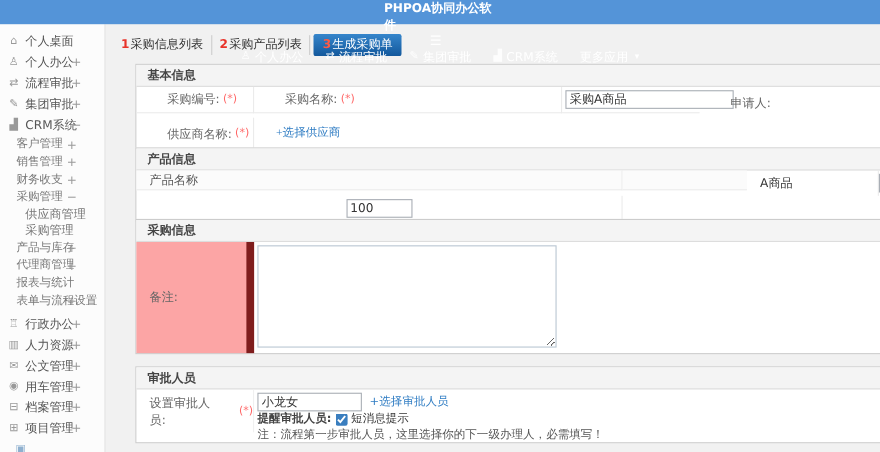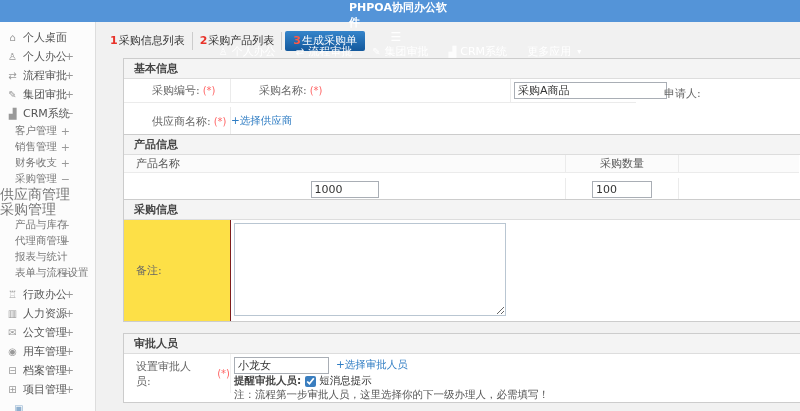--- a/index.html
+++ b/index.html
@@ -19,22 +19,22 @@
   
   .sidebar { position:absolute; top:22px; left:0; width:96px; height:389px;
     background:#fcfcfc; border-right:1px solid #ddd; padding-top:6px; color:#555; }
   .snode { position:relative; height:19px; display:flex; align-items:center; gap:5px;
     padding-left:7px; cursor:pointer; font-size:11px; }
   .snode .sicon { color:#999; font-size:10px; width:11px; text-align:center; }
   .stoggle { position:absolute; right:21px; color:#999; font-size:11px; }
   .ssub { position:relative; height:16px; display:flex; align-items:center;
     padding-left:15px; font-size:10.5px; color:#777; cursor:pointer; }
   .ssub .stoggle { right:25px; }
-  .ssub2 { height:15px; display:flex; align-items:center; 
-    font-size:14px; color:#777; cursor:pointer; }
+  .ssub2 { height:15px; display:flex; align-items:center; padding-left:23px;
+    font-size:11px; color:#777; cursor:pointer; }
   .gaptop { margin-top:4px; }
 
   
   .content { position:absolute; top:22px; left:96px; width:704px; height:389px;
     background:#f1f1f1; overflow:hidden; }
   .tabs { display:flex; align-items:center; margin:9px 0 0 7px; height:19px; }
   .tab { display:flex; align-items:center; padding:2px 7px; color:#333; cursor:pointer;
     border-right:1px solid #ccc; line-height:14px; }
   .tab .tnum { color:#e8332a; font-weight:bold; margin-right:1px; }
   .tab.active { background:linear-gradient(#3585cb,#13589c); color:#fff; border:0;
@@ -58,34 +58,34 @@
   .flabel { padding-left:28px; color:#666; }
   .req { color:#f66; font-style:normal; margin-left:3px; font-size:10px; }
   input[type=text] { height:17px; border:1px solid #a9aeb5; font-size:11px;
     padding:1px 3px; font-family:inherit; color:#333; background:#fff; }
   .in-no { width:140px; margin-left:3px; }
   .in-wide { width:155px; margin-left:3px; }
   .in-person { width:95px; margin-left:3px; background:#ebebeb; color:#2f9e1e; border-color:#b5b5b5; }
   .in-approver { width:95px; color:#2f9e1e; border-color:#a9c4d6; }
   .link { color:#2e7cc3; cursor:pointer; margin-left:7px; font-size:10.5px; }
   .vcol { flex-direction:column; align-items:flex-start; justify-content:center; gap:2px; }
-  .vcol .link { margin-left:0; }
+  .vcol .link { margin-left:20px;font-family:Liberation Serif, serif; }
 
   .pgrid { display:grid; grid-template-columns:442px 113px 120px auto; }
   .pcell { border-bottom:1px solid #ebebeb; border-right:1px solid #ebebeb;
     display:flex; align-items:center; justify-content:center; color:#555; }
   .pcell.nameCol { justify-content:flex-start; padding-left:12px; }
   .pcell.lastCol { border-right:0; }
   .phead { height:18px; background:#fbfbfb; }
   .prow { height:23px; border-bottom:0; color:#333; }
   .in-price { width:68px; }
   .in-qty { width:60px; }
 
   .rgrid { display:grid; grid-template-columns:107px auto; }
-  .remark-label { background:#fde047; border-right:1px solid #7f1d1d; height:101px;
+  .remark-label { background:#fca5a5; border-right:7px solid #7f1d1d; height:101px;
     display:flex; align-items:center; padding-left:12px; color:#666; }
   .remark-field { padding:3px 0 0 3px; }
   textarea { width:272px; height:93px; border:1px solid #b9c6d2; resize:both;
     font-family:inherit; font-size:11px; }
 
   .agrid { display:grid; grid-template-columns:107px auto; }
   .appr-label { height:39px; display:flex; align-items:center; padding-left:12px;
     color:#666; border-right:1px solid #f0f0f0;gap:10px; }
   .appr-field { padding:2px 0 0 3px; font-size:10.5px; }
   .aline { display:flex; align-items:center; height:14px; }
@@ -264,21 +264,20 @@
       <div class="cell last noline vcol" style="height:28px">
         <span class="link">+选择供应商</span>
       </div>
     </div>
   </div>
 
   <div class="box box2">
     <div class="bh">产品信息</div>
     <div class="pgrid">
       <div class="pcell phead nameCol">产品名称</div>
-      <div class="pcell phead">采购数量</div>
       <div class="pcell phead lastCol"></div>
 
       <div class="pcell prow nameCol">A商品</div>
       <div class="pcell prow">
         <input type="text" class="in-price" value="1000" style="">
       </div>
       <div class="pcell prow">
         <input type="text" class="in-qty" value="100" style="">
       </div>
       <div class="pcell prow lastCol"></div>

